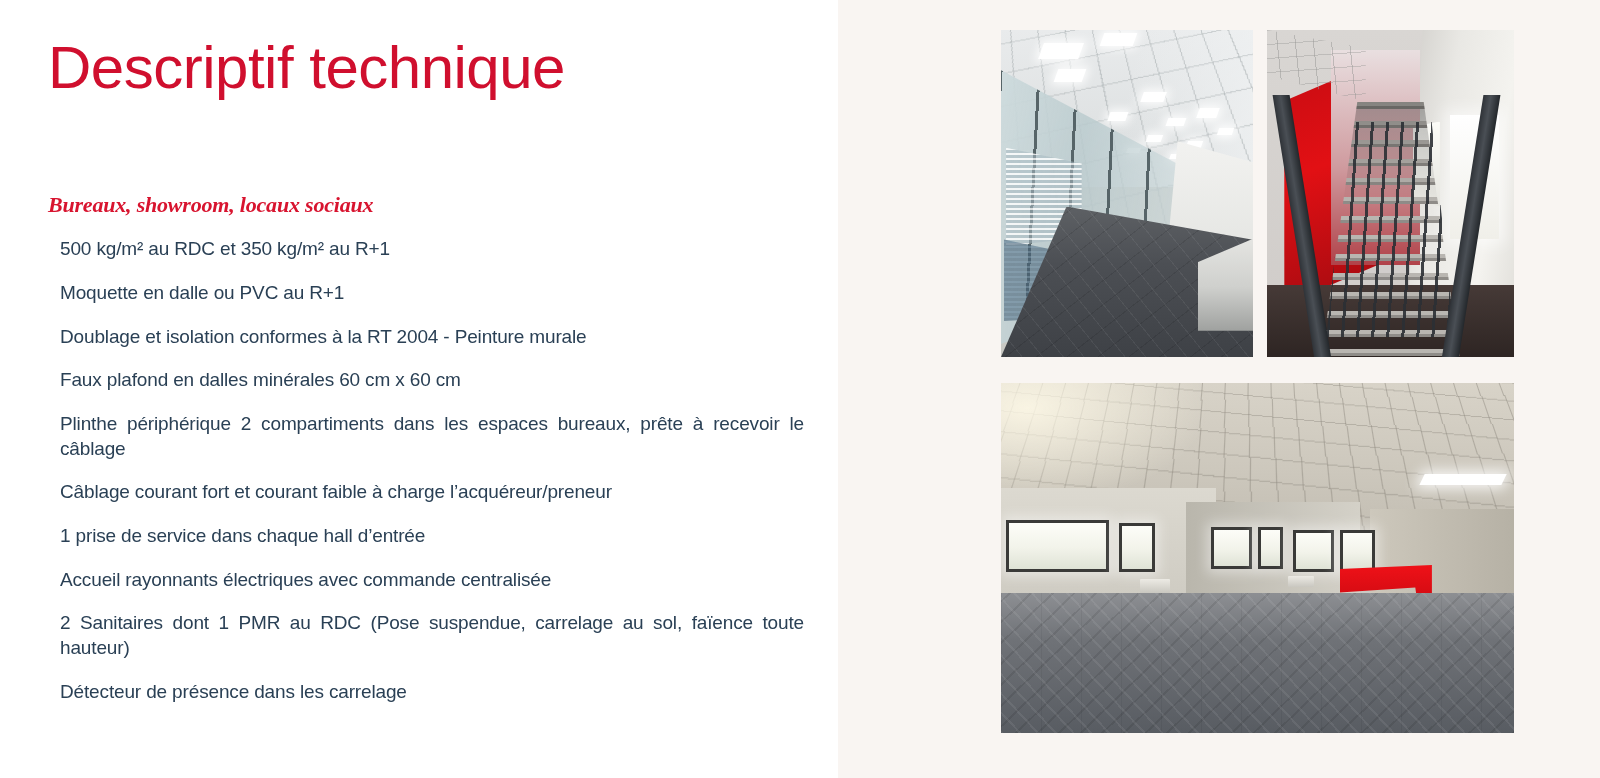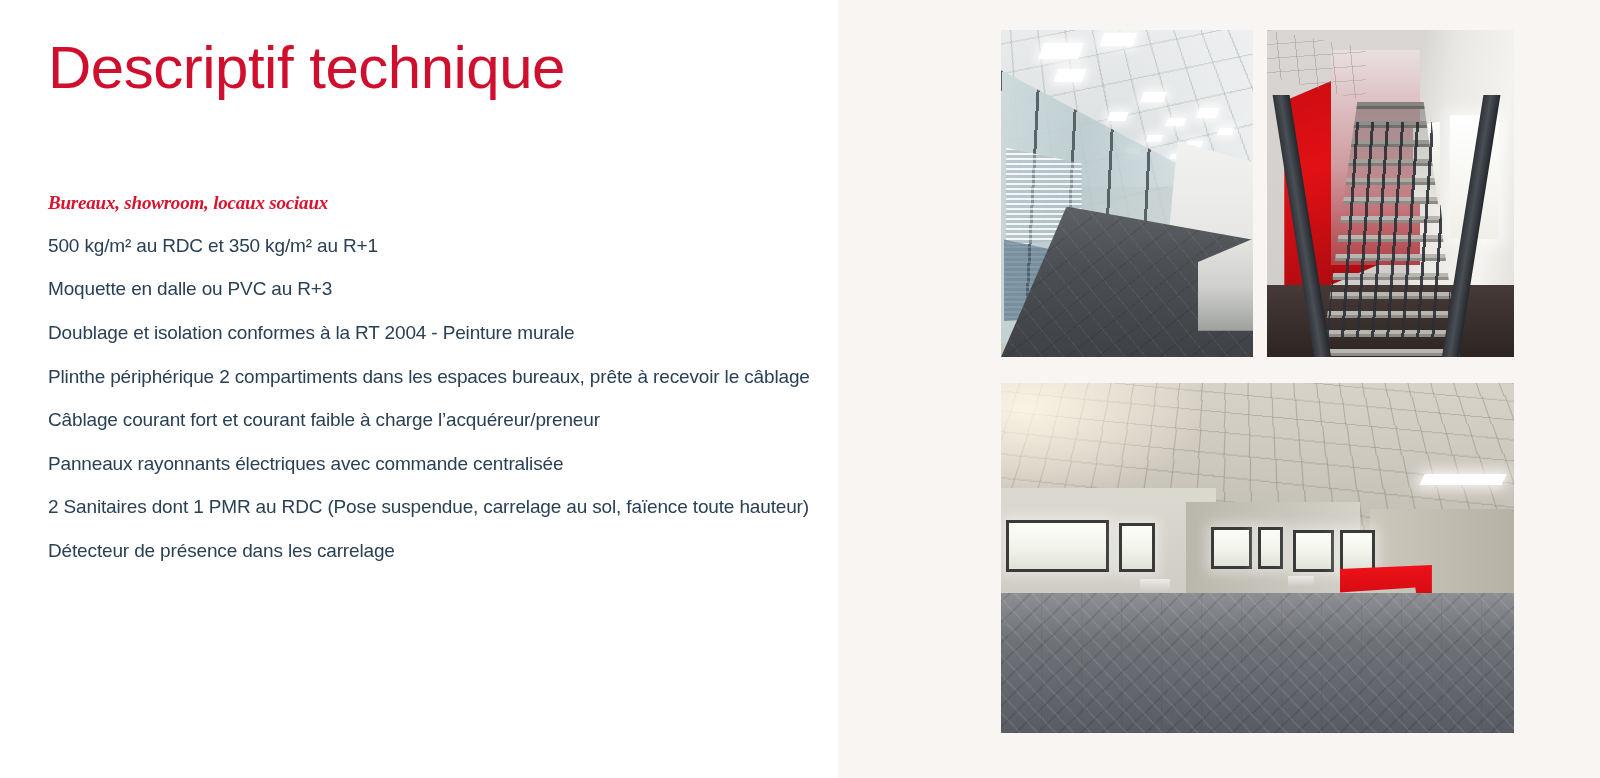--- a/index.html
+++ b/index.html
@@ -53,29 +53,29 @@
     left: 48px;
     top: 192px;
     width: 768px;
   }
 
   .spec-subtitle {
     margin: 0 0 18px 0;
     font-family: "Liberation Serif", serif;
     font-weight: 700;
     font-style: italic;
-    font-size: 19px;
+    font-size: 22px;
     line-height: 1.2;
     color: #d8142f;
     letter-spacing: -0.2px;
   }
 
   .spec-list {
     list-style: none;
-    margin: 0;
+    margin: 12px;
     padding: 0;
   }
 
   .spec-item {
     font-family: "Liberation Sans", sans-serif;
     font-size: 19px;
     line-height: 1.32;
     color: #2a4055;
     margin: 0 0 18.5px 0;
     text-align: justify;
@@ -385,25 +385,27 @@
   <section class="left-panel">
 
     <h1 class="page-title">Descriptif technique</h1>
 
     <div class="spec-block">
 
       <p class="spec-subtitle">Bureaux, showroom, locaux sociaux</p>
 
       <ul class="spec-list">
         <li class="spec-item single"><span>500 kg/m² au RDC et 350 kg/m² au R+1</span></li>
-        <li class="spec-item single"><span>Moquette en dalle ou PVC au R+3</span></li>
+        <li class="spec-item single"><span>Moquette en dalle ou PVC au R+1</span></li>
         <li class="spec-item single"><span>Doublage et isolation conformes à la RT 2004 - Peinture murale</span></li>
+        <li class="spec-item single"><span>Faux plafond en dalles minérales 60 cm x 60 cm</span></li>
         <li class="spec-item">Plinthe périphérique 2 compartiments dans les espaces bureaux, prête à recevoir le câblage</li>
         <li class="spec-item single"><span>Câblage courant fort et courant faible à charge l’acquéreur/preneur</span></li>
-        <li class="spec-item single"><span>Panneaux rayonnants électriques avec commande centralisée</span></li>
+        <li class="spec-item single"><span>1 prise de service dans chaque hall d’entrée</span></li>
+        <li class="spec-item single"><span>Accueil rayonnants électriques avec commande centralisée</span></li>
         <li class="spec-item">2 Sanitaires dont 1 PMR au RDC (Pose suspendue, carrelage au sol, faïence toute hauteur)</li>
         <li class="spec-item single"><span>Détecteur de présence dans les carrelage</span></li>
       </ul>
     </div>
   </section>
 
   <section class="right-panel">
 
     <figure class="photo photo-office-corridor">
       <div class="scene">

